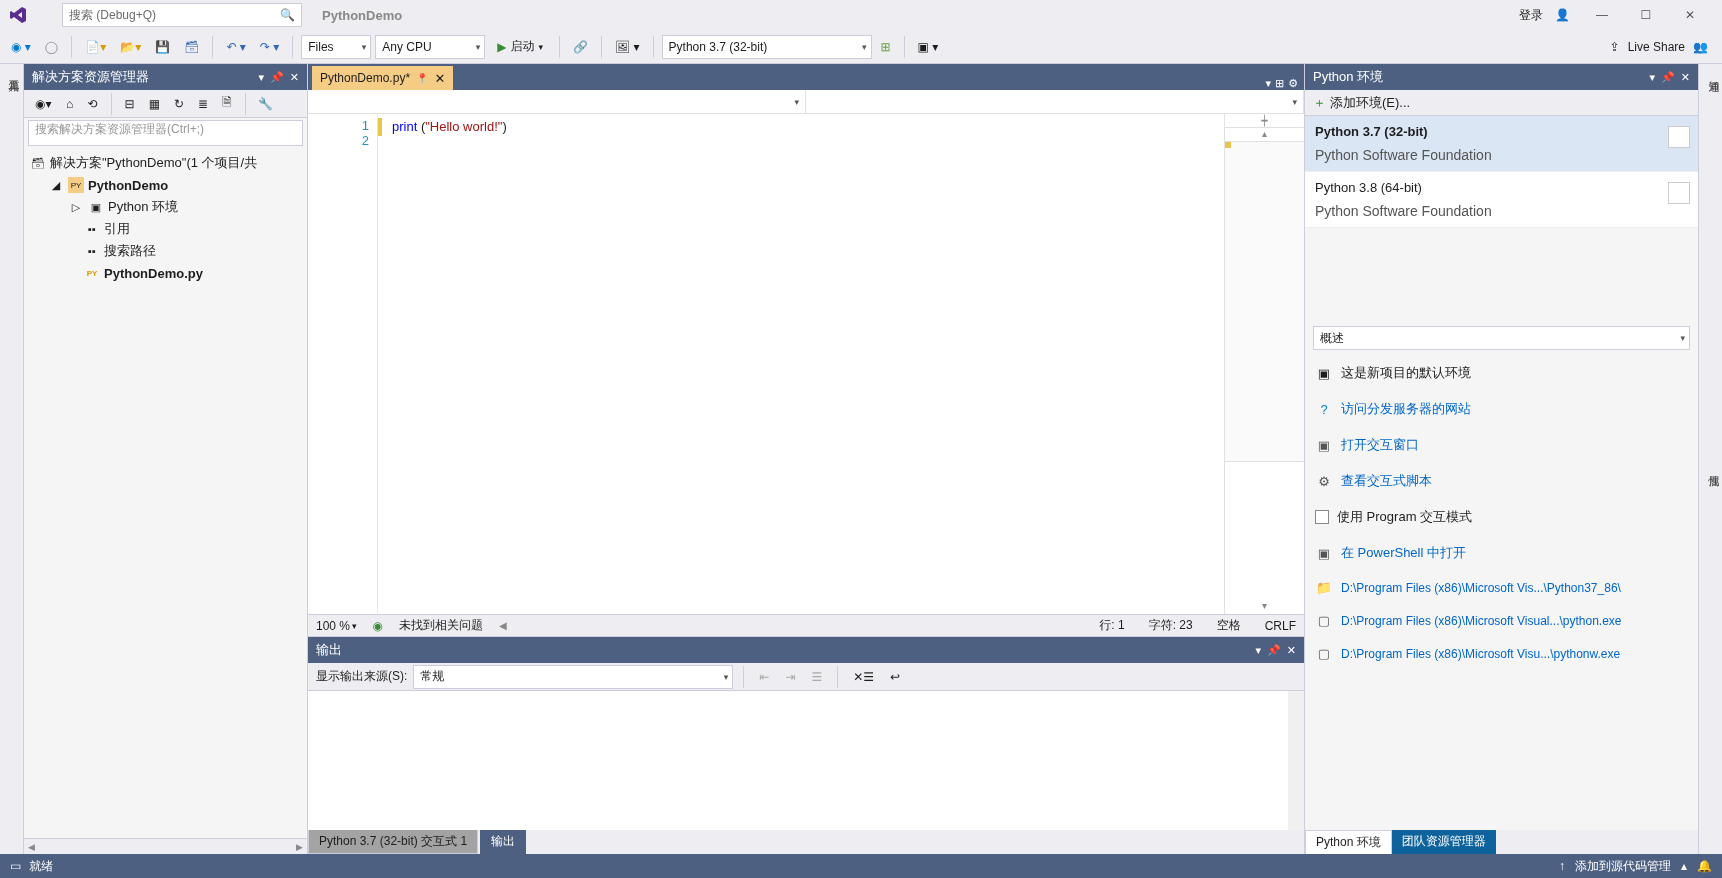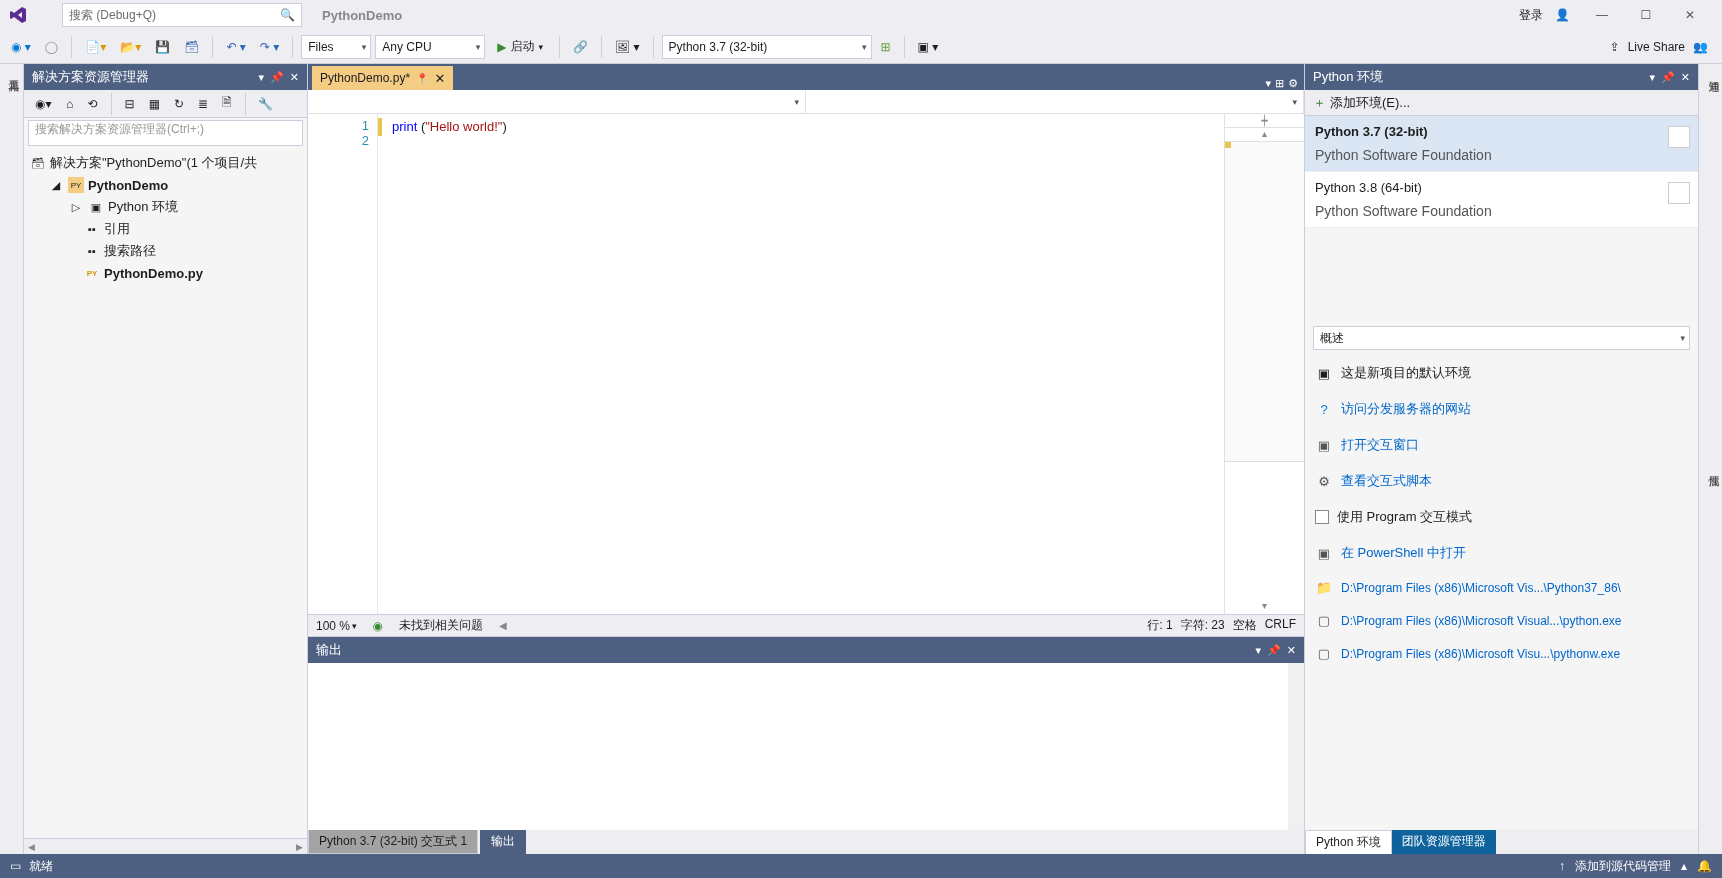--- a/index.html
+++ b/index.html
@@ -46,21 +46,21 @@
 .code { flex:1; padding:4px 0 0 14px; font-family:Consolas,monospace; font-size:13px; line-height:18px; position:relative; }
 .code .mod-bar { position:absolute; left:0; top:4px; width:4px; height:18px; background:#e8c54b; }
 .kw { color:#0000ff; } .str { color:#a31515; }
 .editor-right { width:80px; border-left:1px solid #e0e0e0; background:#fff; position:relative; }
 .split-h { height:14px; border-bottom:1px solid #e0e0e0; display:flex; align-items:center; justify-content:center; font-size:10px; color:#888; }
 .minimap { height:320px; border-bottom:1px solid #e0e0e0; background:#fafafa; position:relative; }
 .minimap-mark { position:absolute; left:0; top:0; width:6px; height:6px; background:#e8c54b; }
 .ed-status { height:22px; border-top:1px solid #cccedb; display:flex; align-items:center; padding:0 8px; gap:16px; font-size:12px; background:#eeeef2; }
 .ed-status .zoom { display:flex; align-items:center; gap:2px; }
 .ed-status .green-ok { color:#388a34; }
-.ed-status .right { margin-left:auto; display:flex; gap:8px; }
+.ed-status .right { margin-left:auto; display:flex; gap:24px;align-items:center; }
 .output-panel { height:218px; border-top:1px solid #cccedb; display:flex; flex-direction:column; }
 .out-tools { height:28px; background:#eeeef2; border-bottom:1px solid #cccedb; display:flex; align-items:center; gap:6px; padding:0 8px; font-size:12px; }
 .out-body { flex:1; background:#fff; position:relative; }
 .out-scroll { position:absolute; right:0; top:0; bottom:0; width:16px; background:#f0f0f0; }
 .out-tabs { height:24px; background:#eeeef2; display:flex; align-items:flex-start; }
 .out-tab { padding:3px 10px; font-size:12px; background:#a3a3a3; border:1px solid #cccedb; border-top:none; margin-right:2px; }
 .out-tab.active { background:#4d6082; color:#fff; border-color:#4d6082; }
 .envs-panel { width:394px; border-left:1px solid #cccedb; background:#f5f5f5; display:flex; flex-direction:column; }
 .add-env { height:26px; background:#eeeef2; border-bottom:1px solid #cccedb; display:flex; align-items:center; padding:0 8px; font-size:13px; }
 .env-list { background:#fff; }
@@ -260,20 +260,31 @@
 
     <div class="output-panel">
       <div class="panel-hdr">
         <span>输出</span>
         <div class="hdr-btns">
           <span>▾</span>
           <span>📌</span>
           <span>✕</span>
         </div>
       </div>
+      <div class="out-tools">
+        <span>显示输出来源(S):</span>
+        <div class="tb-combo" style="width:320px">常规</div>
+        <div class="tb-sep"></div>
+        <div class="tb-btn" style="color:#aaa">⇤</div>
+        <div class="tb-btn" style="color:#aaa">⇥</div>
+        <div class="tb-btn" style="color:#aaa">☰</div>
+        <div class="tb-sep"></div>
+        <div class="tb-btn">✕☰</div>
+        <div class="tb-btn">↩</div>
+      </div>
       <div class="out-body">
         <div class="out-scroll"></div>
       </div>
       <div class="out-tabs">
         <div class="out-tab">Python 3.7 (32-bit) 交互式 1</div>
         <div class="out-tab active">输出</div>
       </div>
     </div>
   </div>
 

